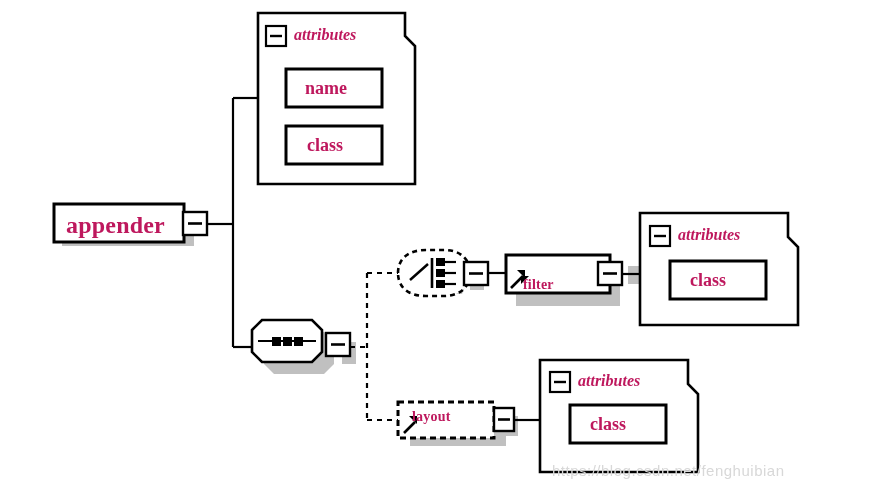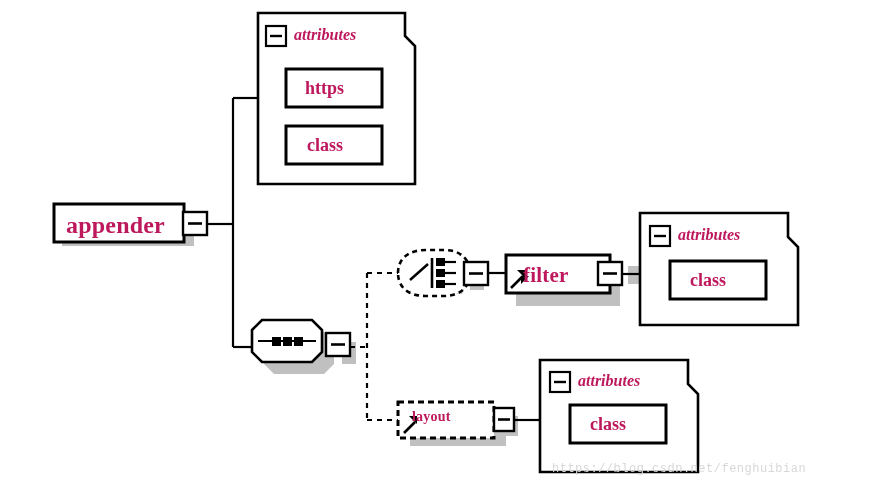--- a/index.html
+++ b/index.html
@@ -44,22 +44,22 @@
   }
   .lbl-attr-item {
     font-family: "Liberation Serif", serif;
     font-weight: bold;
     font-size: 18px;
   }
   .watermark {
     position: absolute;
     left: 552px;
     top: 462px;
-    font-family: Liberation Mono, monospace;
-    font-size: 12px;
+    font-family: Liberation Sans, sans-serif;
+    font-size: 15px;
     color: #d8d8d8;
     letter-spacing: 0.5px;
     white-space: nowrap;
     user-select: none;
   }
 </style>
 </head>
 <body>
 
 <div id="diagram-root">
@@ -204,25 +204,25 @@
     <g>
       <rect x="570" y="405" width="96" height="38" fill="#ffffff" stroke="#000000" stroke-width="3"></rect>
     </g>
 
   </svg>
 
   <div class="node-label lbl-element" style="left:66px; top:212px;">appender</div>
 
   <div class="node-label lbl-attr-title" style="left:294px; top:26px;">attributes</div>
 
-  <div class="node-label lbl-attr-item" style="left:305px; top:78px;">https</div>
+  <div class="node-label lbl-attr-item" style="left:305px; top:78px;">name</div>
 
   <div class="node-label lbl-attr-item" style="left:307px; top:135px;">class</div>
 
-  <div class="node-label lbl-element" style="left:523px; top:263px; font-size:21px;">filter</div>
+  <div class="node-label lbl-element" style="left:523px; top:277px; font-size:14px;">filter</div>
 
   <div class="node-label lbl-attr-title" style="left:678px; top:226px;">attributes</div>
 
   <div class="node-label lbl-attr-item" style="left:690px; top:270px;">class</div>
 
   <div class="node-label lbl-element" style="left:412px; top:409px; font-size:14px;">layout</div>
 
   <div class="node-label lbl-attr-title" style="left:578px; top:372px;">attributes</div>
 
   <div class="node-label lbl-attr-item" style="left:590px; top:414px;">class</div>

